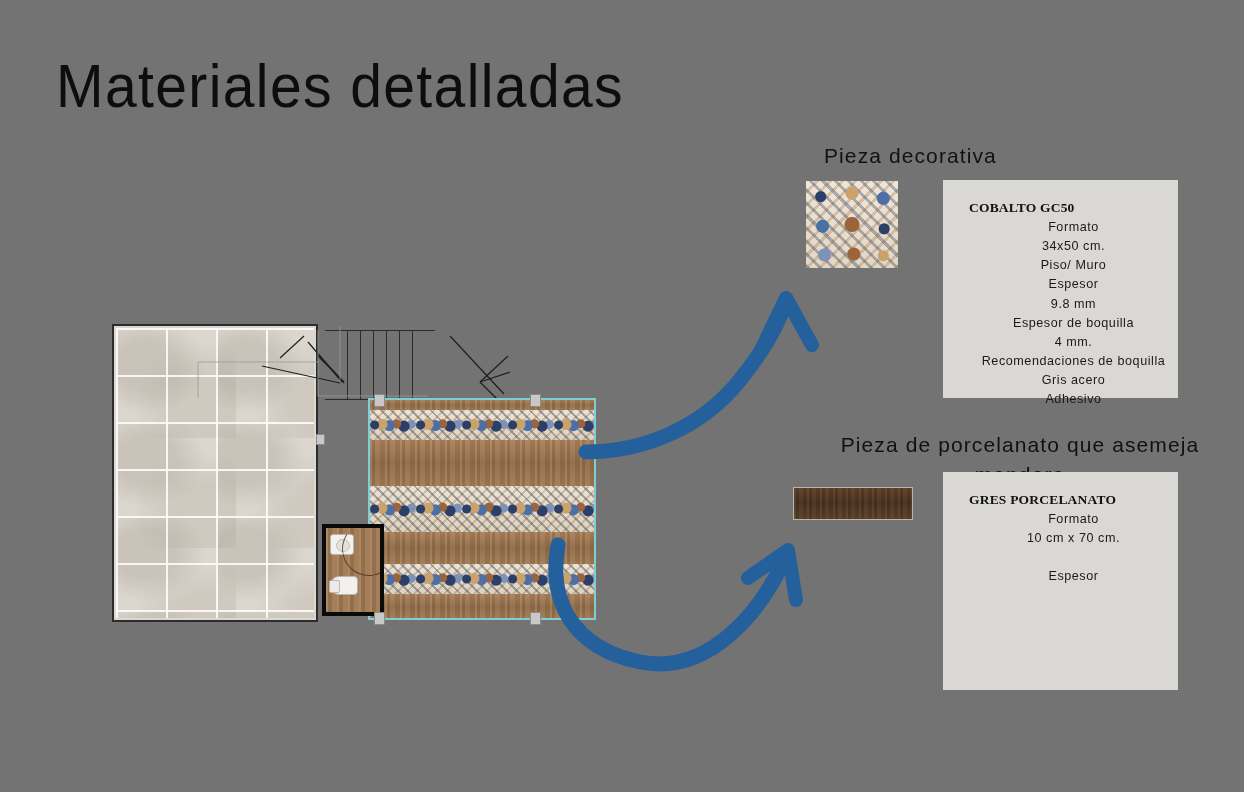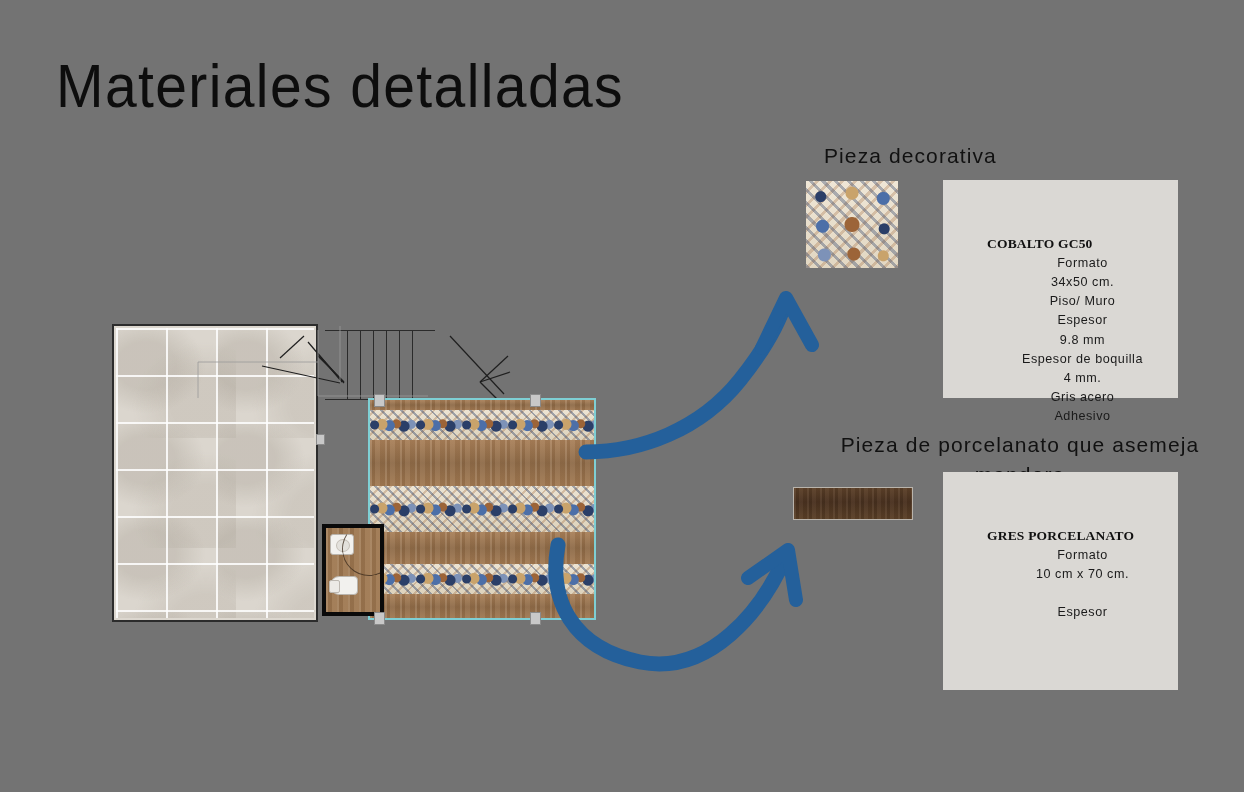--- a/index.html
+++ b/index.html
@@ -50,22 +50,21 @@
   #label-porcelanato { left: 810px; top: 430px; width: 420px; }
 
   
   .spec-panel {
     position: absolute;
     background: #dad8d4;
   }
   #panel-cobalto  { left: 943px; top: 180px; width: 235px; height: 218px; }
   #panel-gres     { left: 943px; top: 472px; width: 235px; height: 218px; }
   .spec-inner {
-    padding: 20px 0 0 44px;
-    margin-top: 36px;
+    padding: 20px 0 0 26px;
   }
   .spec-heading {
     font-family: "Liberation Serif", serif;
     font-weight: bold;
     font-size: 13.5px;
     letter-spacing: 0.2px;
     color: #111111;
     margin-bottom: 2px;
     white-space: nowrap;
   }
@@ -379,20 +378,21 @@
     <div class="spec-inner">
       <div class="spec-heading">COBALTO GC50</div>
       <div class="spec-lines">
           <div>Formato</div>
           <div>34x50 cm.</div>
           <div>Piso/ Muro</div>
           <div>Espesor</div>
           <div>9.8 mm</div>
           <div>Espesor de boquilla</div>
           <div>4 mm.</div>
+          <div>Recomendaciones de boquilla</div>
           <div>Gris acero</div>
           <div>Adhesivo</div>
         </div>
     </div>
   </div>
 
   <div class="spec-panel" id="panel-gres">
     <div class="spec-inner">
       <div class="spec-heading">GRES PORCELANATO</div>
       <div class="spec-lines">

